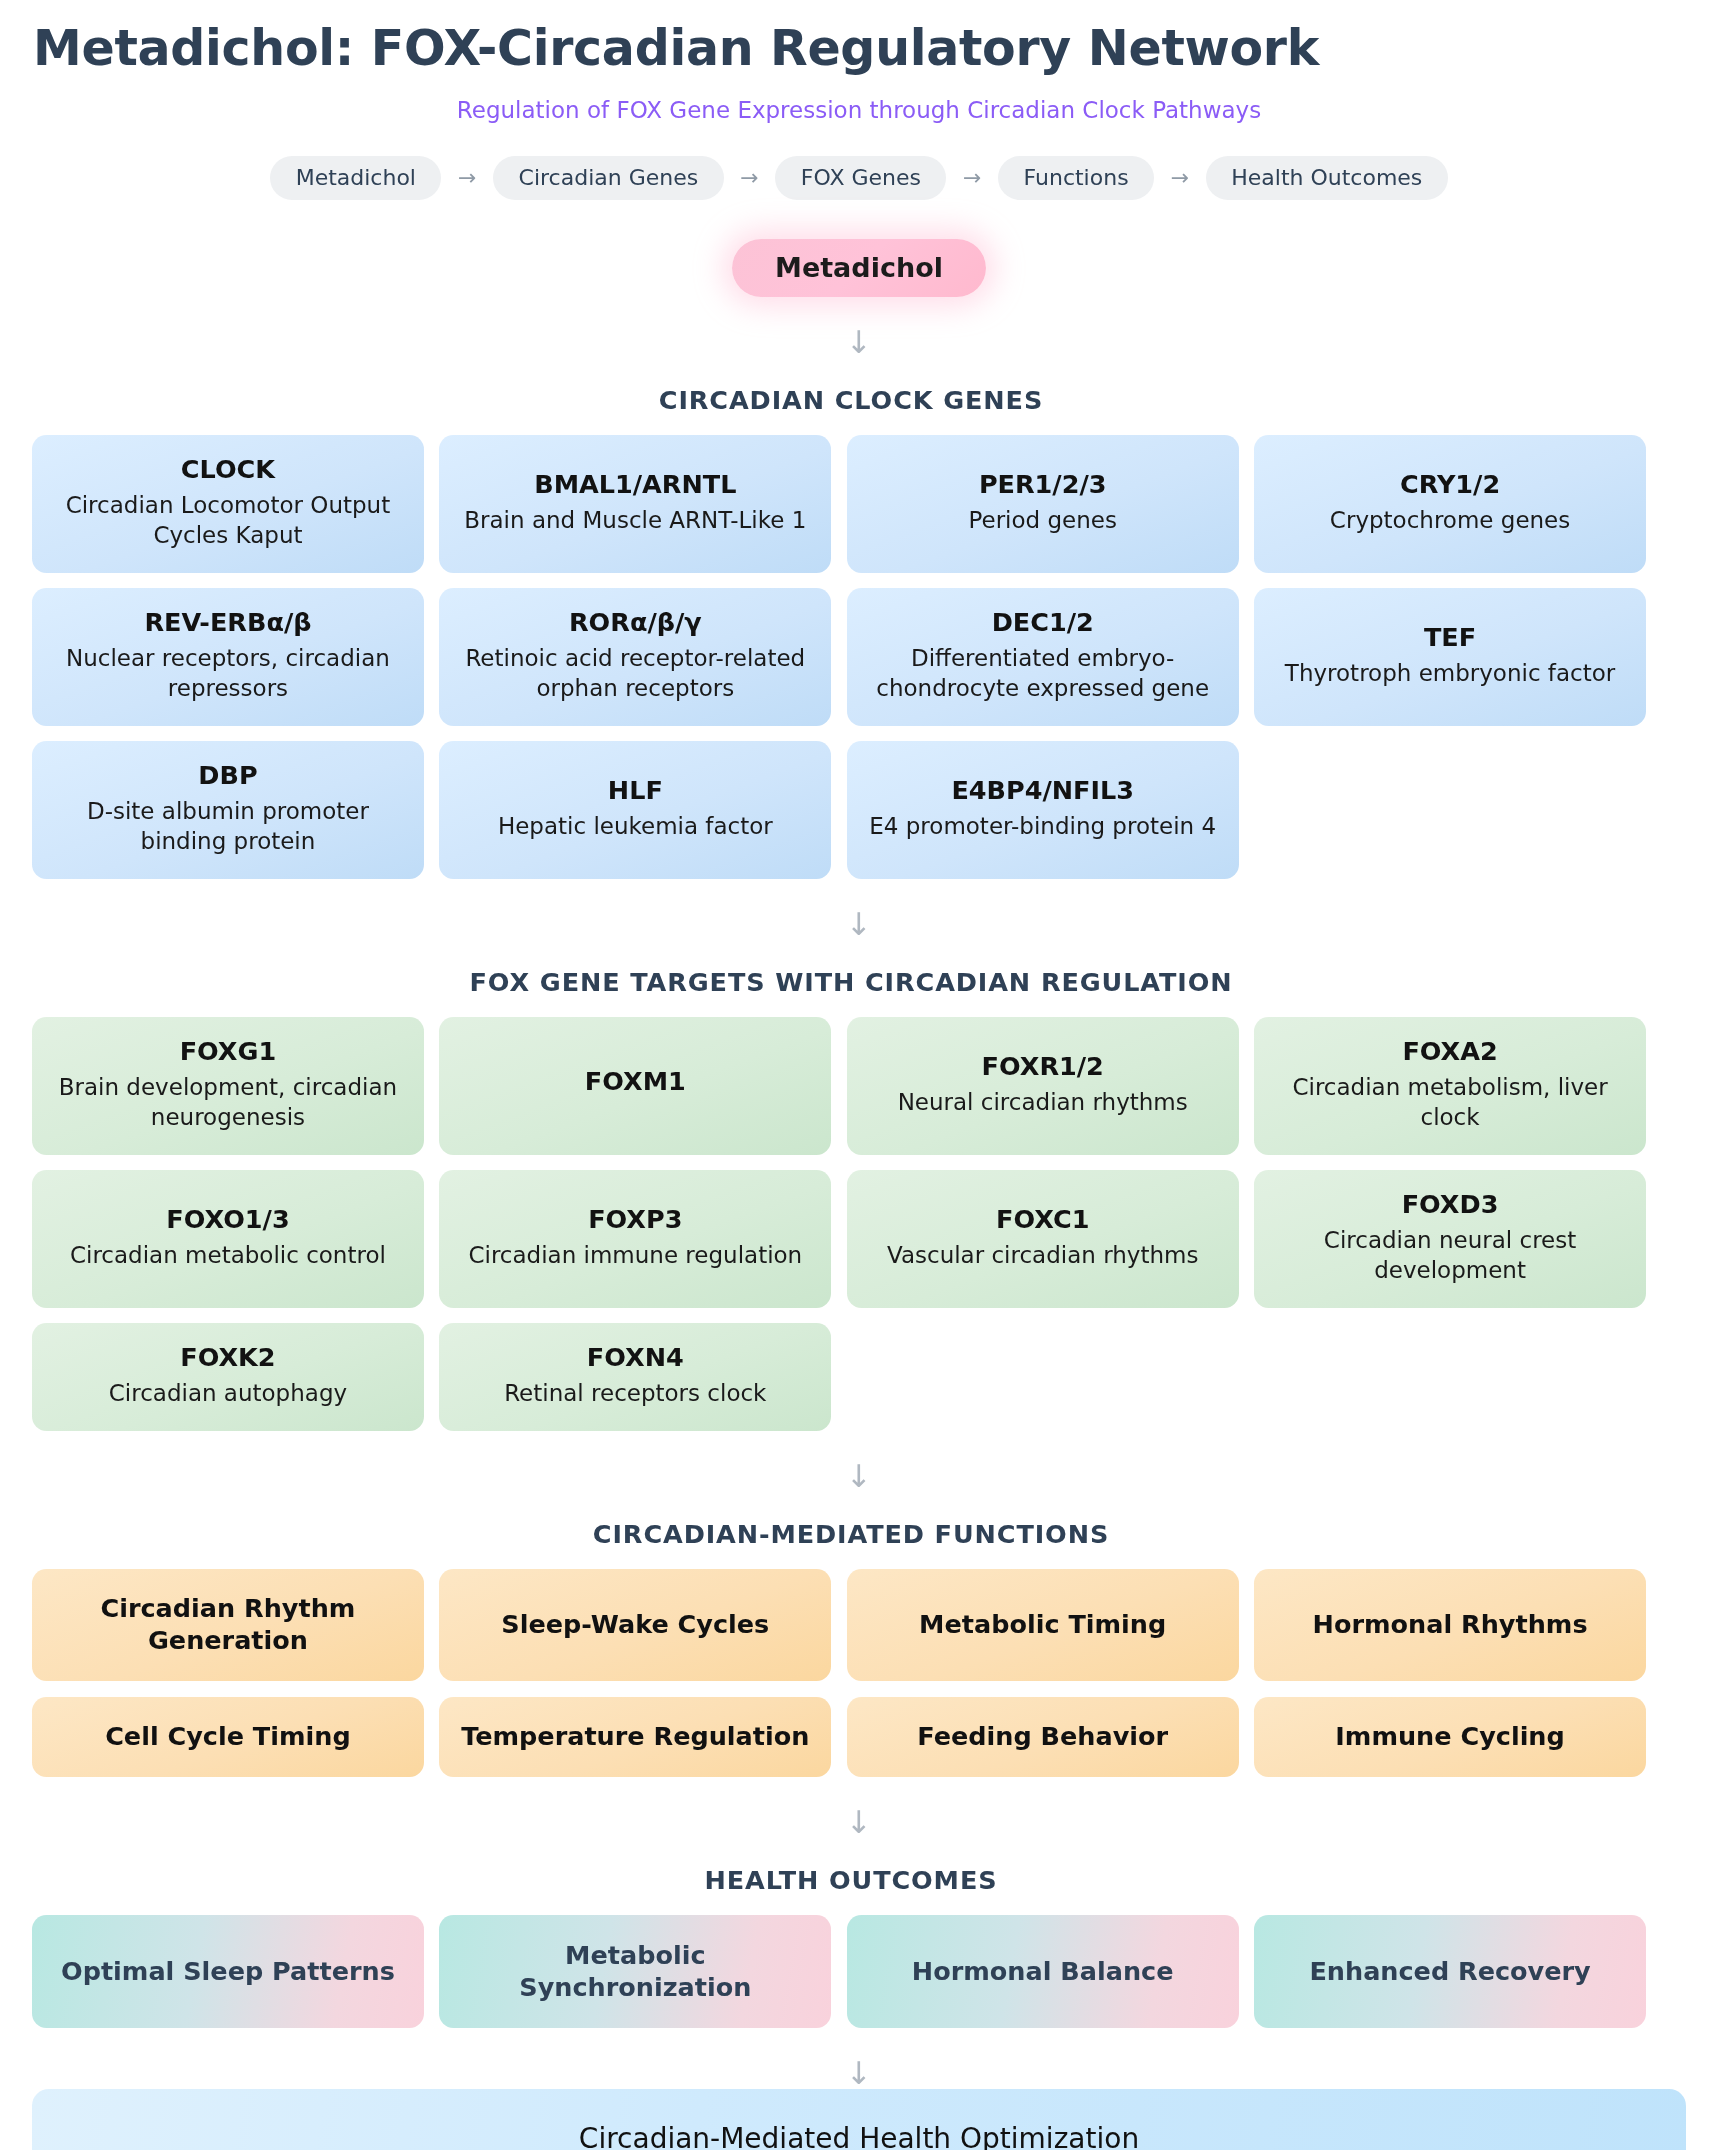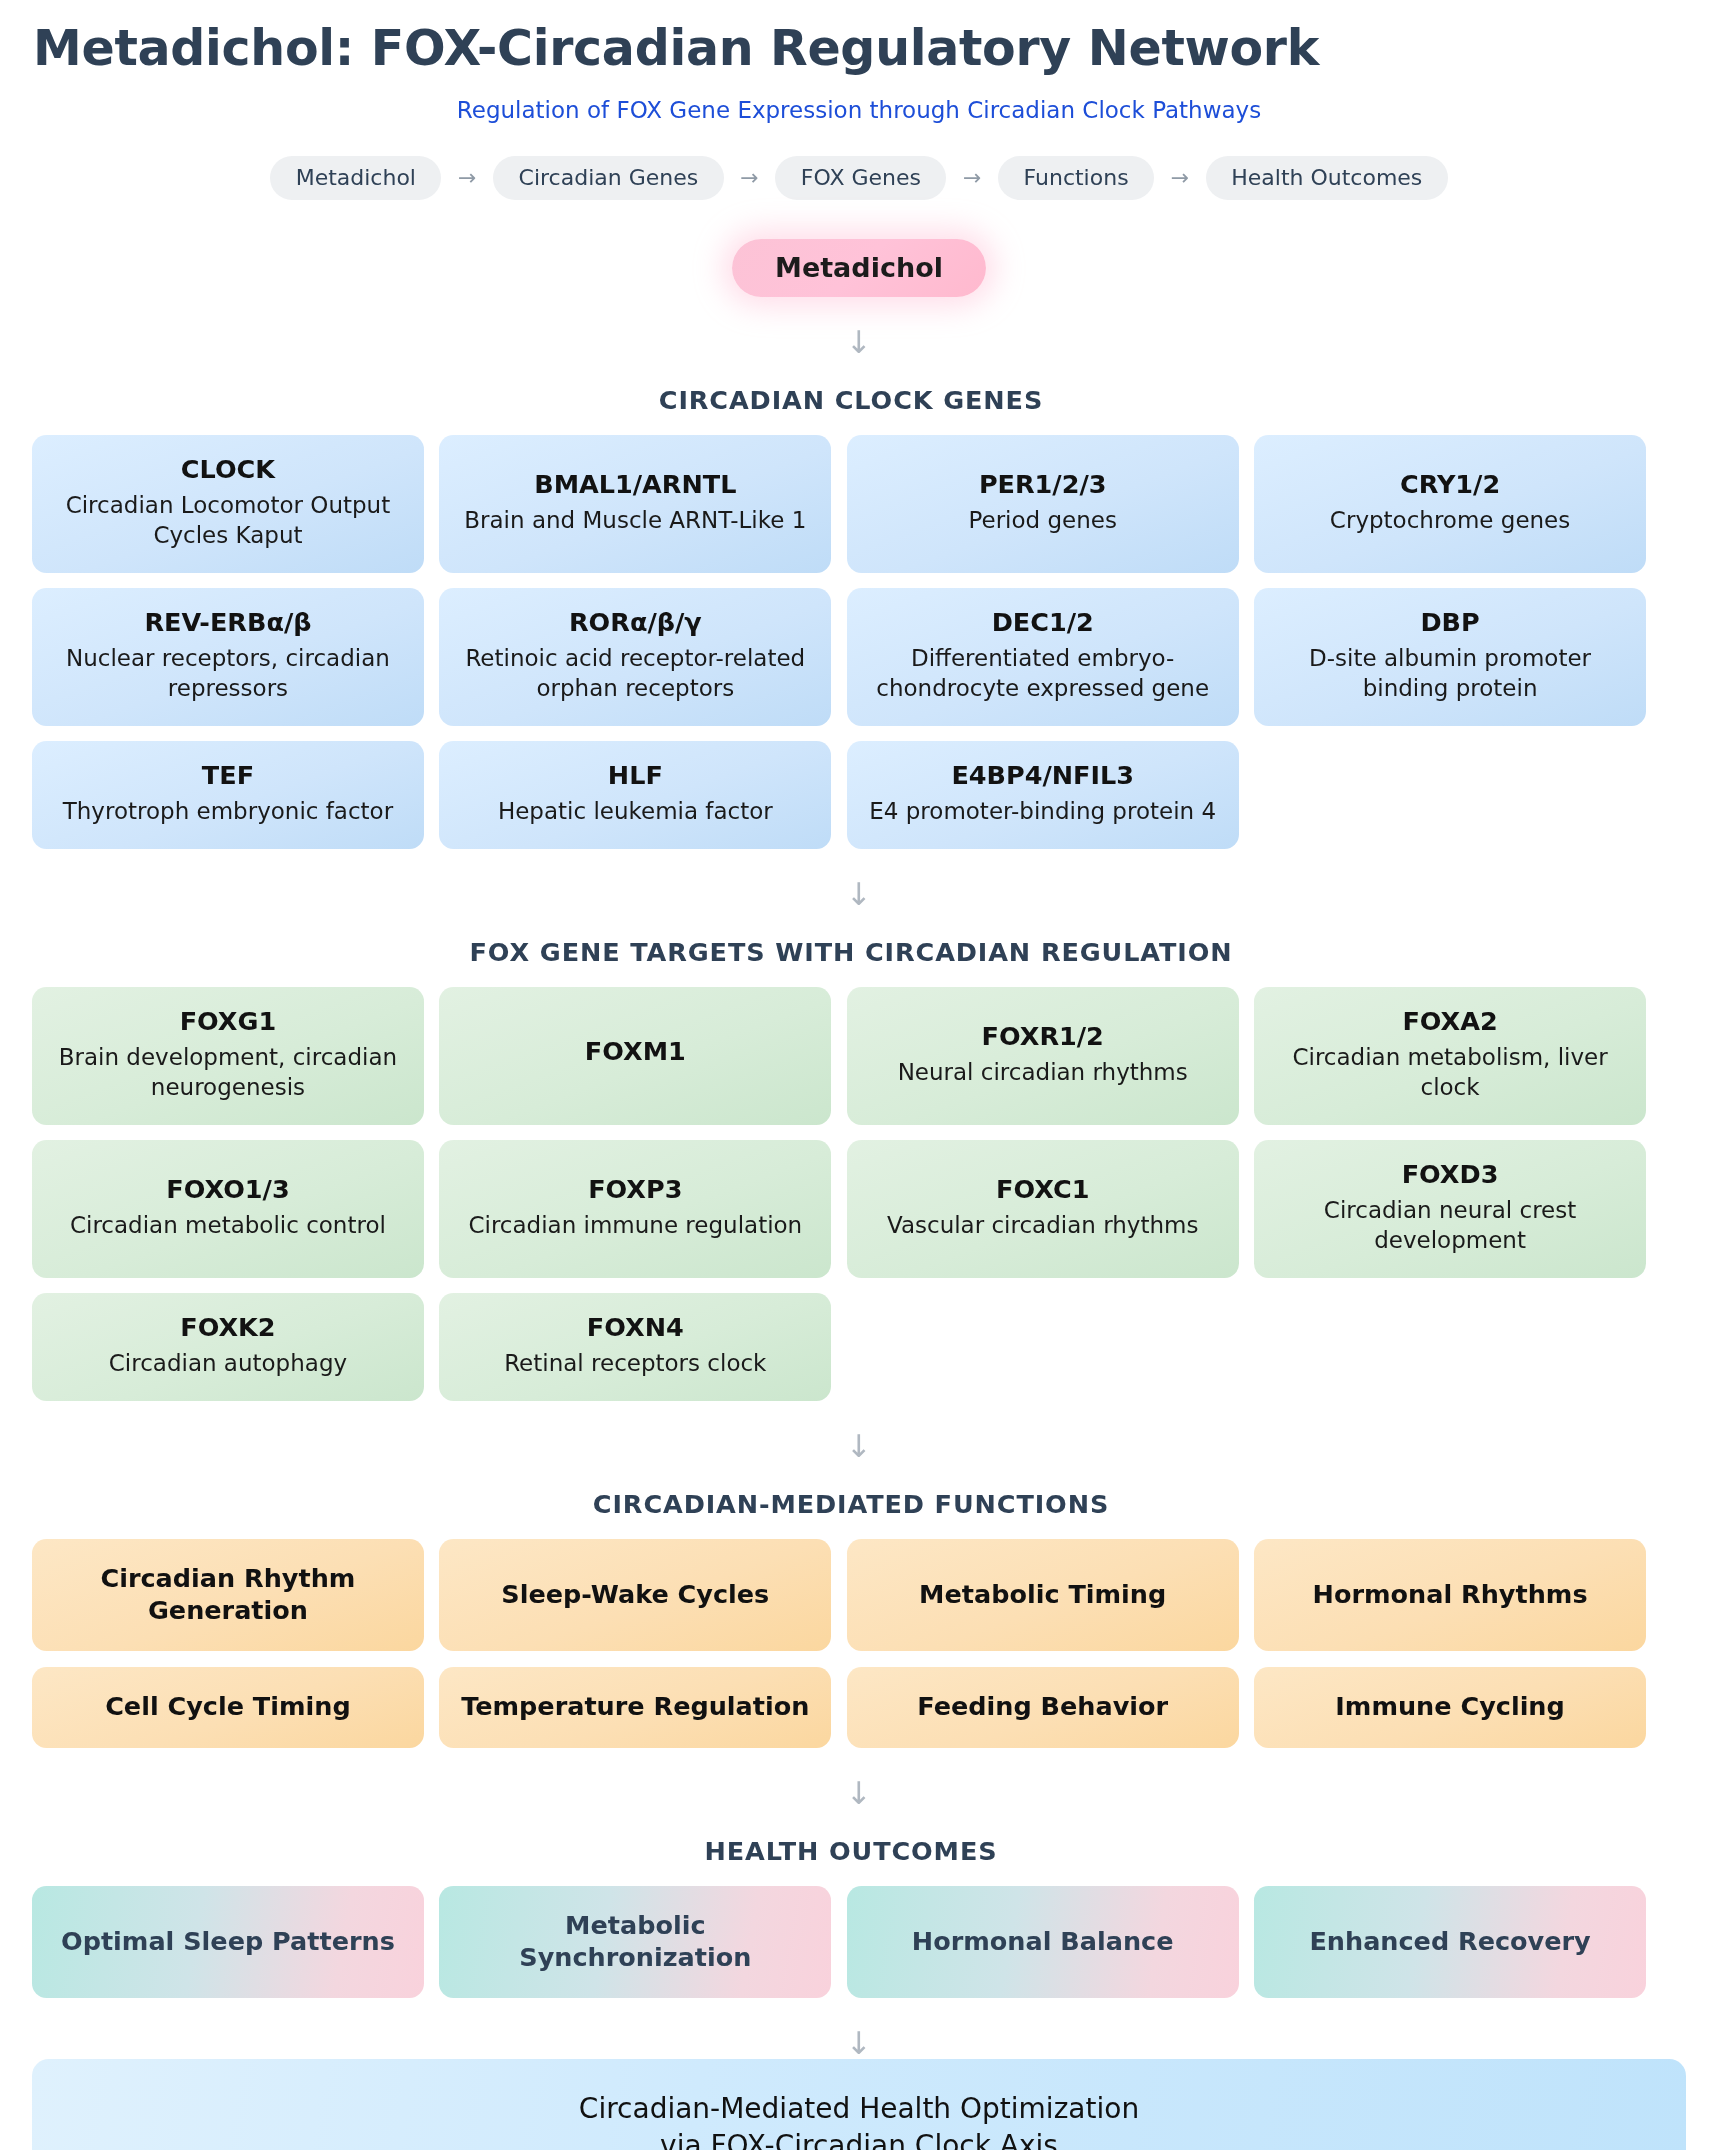--- a/index.html
+++ b/index.html
@@ -31,21 +31,21 @@
     color: #2f4156;
     letter-spacing: -0.3px;
     margin: 22px 0 0 0;
     padding: 0 33px;
     line-height: 1.12;
   }
   .subtitle {
     text-align: center;
     font-size: 23px;
     font-weight: 400;
-    color: #1d4ed8;
+    color: #8b5cf6;
     margin: 20px 0 0 0;
     padding: 0 33px;
   }
 
   
   .breadcrumb {
     display: flex;
     align-items: center;
     justify-content: center;
     gap: 14.4px;
@@ -242,26 +242,26 @@
     </div>
     <div class="card">
       <div class="gene">RORα/β/γ</div>
       <div class="desc">Retinoic acid receptor-related orphan receptors</div>
     </div>
     <div class="card">
       <div class="gene">DEC1/2</div>
       <div class="desc">Differentiated embryo-chondrocyte expressed gene</div>
     </div>
     <div class="card">
+      <div class="gene">TEF</div>
+      <div class="desc">Thyrotroph embryonic factor</div>
+    </div>
+    <div class="card">
       <div class="gene">DBP</div>
       <div class="desc">D-site albumin promoter binding protein</div>
-    </div>
-    <div class="card">
-      <div class="gene">TEF</div>
-      <div class="desc">Thyrotroph embryonic factor</div>
     </div>
     <div class="card">
       <div class="gene">HLF</div>
       <div class="desc">Hepatic leukemia factor</div>
     </div>
     <div class="card">
       <div class="gene">E4BP4/NFIL3</div>
       <div class="desc">E4 promoter-binding protein 4</div>
     </div>
   </div>

